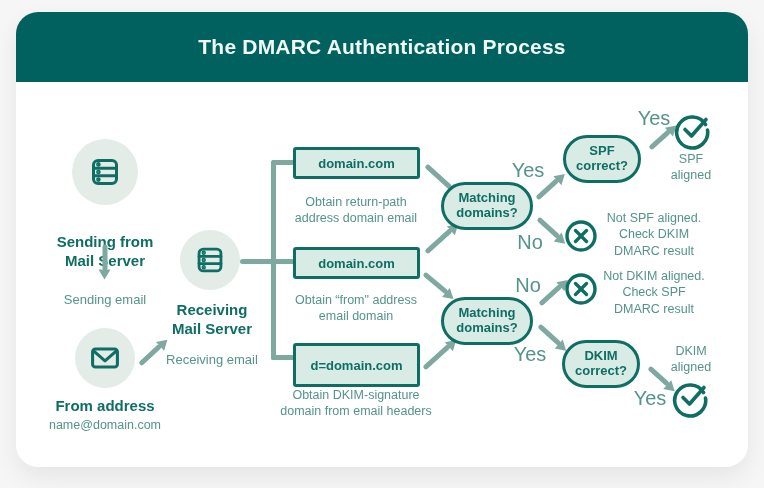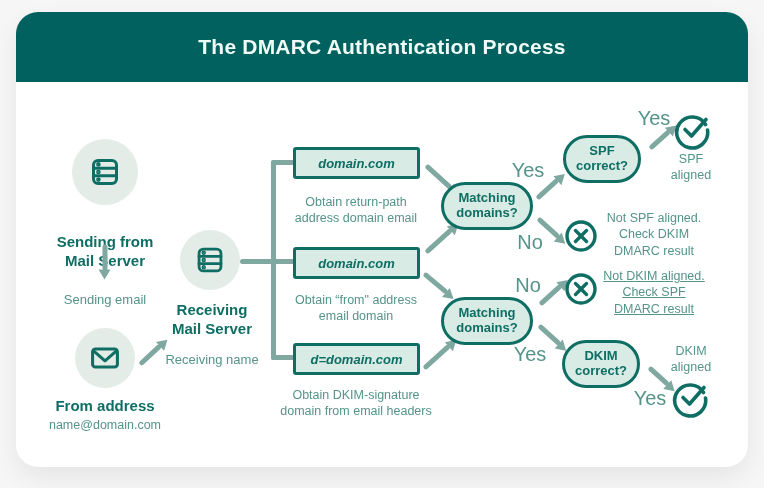--- a/index.html
+++ b/index.html
@@ -13,21 +13,21 @@
         border-radius:22px;box-shadow:0 10px 25px rgba(0,0,0,.07);}
   .header{position:absolute;left:0;top:0;width:100%;height:70px;background:var(--header-bg);
           border-radius:22px 22px 0 0;display:flex;align-items:center;justify-content:center;}
   .header h1{color:var(--title);font-size:21px;font-weight:bold;letter-spacing:.2px;}
   .abs{position:absolute;}
   .icon-circle{border-radius:50%;background:var(--circle-fill);display:flex;align-items:center;justify-content:center;}
   .lbl{font-weight:bold;color:var(--dark);font-size:15px;text-align:center;line-height:1.28;white-space:pre-line;}
   .sub{color:var(--muted);font-size:12.5px;text-align:center;line-height:1.3;white-space:pre-line;}
   .valbox{background:var(--fill);border:3px solid var(--dark);border-radius:3px;
           display:flex;align-items:center;justify-content:center;
-          font-weight:bold;font-size:13px;color:var(--dark);font-style:italic;}
+          font-weight:bold;font-size:13px;color:var(--dark);}
   .pill{background:var(--fill);border:3px solid var(--dark);border-radius:26px;
         display:flex;align-items:center;justify-content:center;text-align:center;
         font-weight:bold;font-size:13px;color:var(--dark);line-height:1.15;white-space:pre-line;}
   .yn{color:var(--muted);font-size:20px;transform:translate(-50%,-50%);}
   .arrow{position:absolute;height:5px;background:var(--arrow);border-radius:3px;transform-origin:left center;}
   .arrow::after{content:"";position:absolute;right:-9px;top:50%;transform:translateY(-50%);
       border-left:10px solid var(--arrow);border-top:6.5px solid transparent;border-bottom:6.5px solid transparent;}
   .bracket{position:absolute;background:var(--arrow);border-radius:2.5px;}
   svg{display:block;}
 </style>
@@ -77,36 +77,36 @@
         <line x1="8.5" y1="16.2" x2="31.5" y2="16.2"></line>
         <line x1="8.5" y1="23.8" x2="31.5" y2="23.8"></line>
         <circle cx="13.4" cy="12.4" r="0.8" fill="#0F6E63"></circle>
         <circle cx="13.4" cy="20" r="0.8" fill="#0F6E63"></circle>
         <circle cx="13.4" cy="27.6" r="0.8" fill="#0F6E63"></circle>
       </svg>
     </span>
   </div>
   <div class="abs lbl" style="left:131px;top:288px;width:130px;">Receiving
 Mail Server</div>
-  <div class="abs sub" style="left:136px;top:340px;width:120px;font-size:13px;">Receiving name</div>
+  <div class="abs sub" style="left:136px;top:340px;width:120px;font-size:13px;">Receiving email</div>
 
   <div class="bracket" style="left:255px;top:148px;width:5px;height:200px;"></div>
   <div class="bracket" style="left:255px;top:148px;width:24px;height:5px;"></div>
   <div class="bracket" style="left:224px;top:247px;width:55px;height:5px;"></div>
   <div class="bracket" style="left:255px;top:343px;width:24px;height:5px;"></div>
 
   <div class="abs valbox" style="left:277px;top:135px;width:127px;height:32px;">domain.com</div>
   <div class="abs sub" style="left:255px;top:182px;width:170px;">Obtain return-path
 address domain email</div>
 
   <div class="abs valbox" style="left:277px;top:235px;width:127px;height:32px;">domain.com</div>
   <div class="abs sub" style="left:255px;top:280px;width:170px;">Obtain “from" address
 email domain</div>
 
-  <div class="abs valbox" style="left:277px;top:331px;width:127px;height:32px;text-align:center;">d=domain.com</div>
+  <div class="abs valbox" style="left:277px;top:331px;width:127px;height:44px;text-align:center;">d=domain.com</div>
   <div class="abs sub" style="left:255px;top:375px;width:170px;">Obtain DKIM-signature
 domain from email headers</div>
 
   <div class="arrow" style="left:410px;top:151px;width:34px;transform:rotate(42deg);"></div>
   <div class="arrow" style="left:410px;top:238px;width:34px;transform:rotate(-42deg);"></div>
   <div class="arrow" style="left:408px;top:259px;width:30px;transform:rotate(40deg);"></div>
   <div class="arrow" style="left:408px;top:354px;width:34px;transform:rotate(-42deg);"></div>
 
   <div class="abs pill" style="left:425px;top:170px;width:92px;height:48px;">Matching
 domains?</div>
@@ -151,21 +151,21 @@
 Check DKIM
 DMARC result</div>
 
   <div class="abs" style="left:547px;top:259px;">
     <svg width="36" height="36" viewBox="0 0 36 36" fill="none" stroke="#0F6E63" stroke-width="3.4" stroke-linecap="round">
       <circle cx="18" cy="18" r="14"></circle>
       <line x1="12.5" y1="12.5" x2="23.5" y2="23.5"></line>
       <line x1="23.5" y1="12.5" x2="12.5" y2="23.5"></line>
     </svg>
   </div>
-  <div class="abs sub" style="left:584px;top:256px;width:108px;text-decoration:underline;">Not DKIM aligned.
+  <div class="abs sub" style="left:584px;top:256px;width:108px;">Not DKIM aligned.
 Check SPF
 DMARC result</div>
 
   <div class="abs sub" style="left:630px;top:331px;width:90px;">DKIM
 aligned</div>
   <div class="abs" style="left:654px;top:366px;">
     <svg width="40" height="40" viewBox="0 0 40 40" fill="none" stroke="#0F6E63" stroke-width="3.6" stroke-linecap="round" stroke-linejoin="round">
       <path d="M33.5 14.5 A15.5 15.5 0 1 0 35.5 20"></path>
       <path d="M13 19.5 L19.5 26 L34 9.5"></path>
     </svg>

